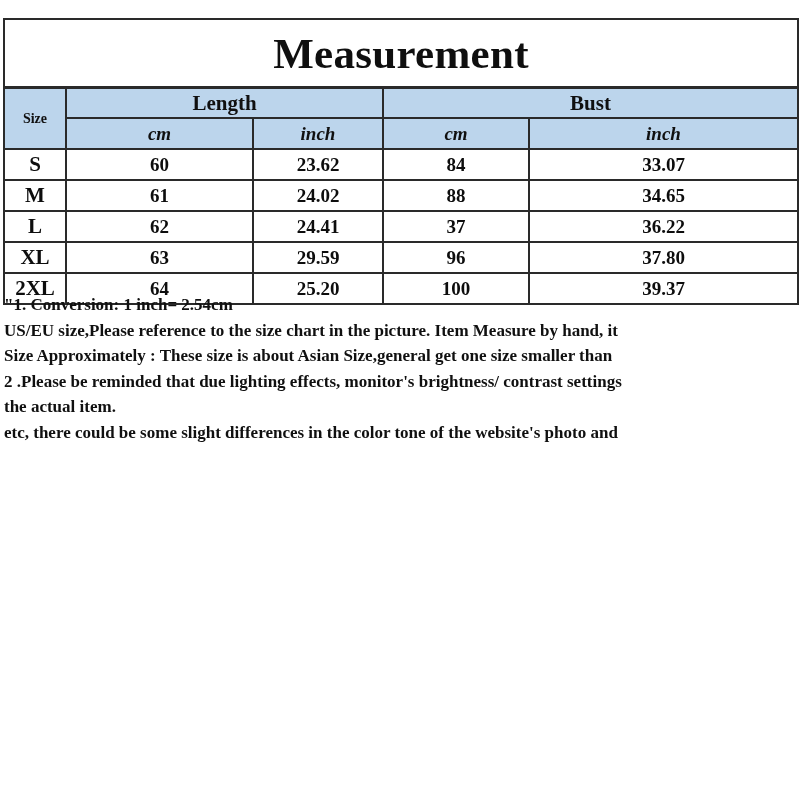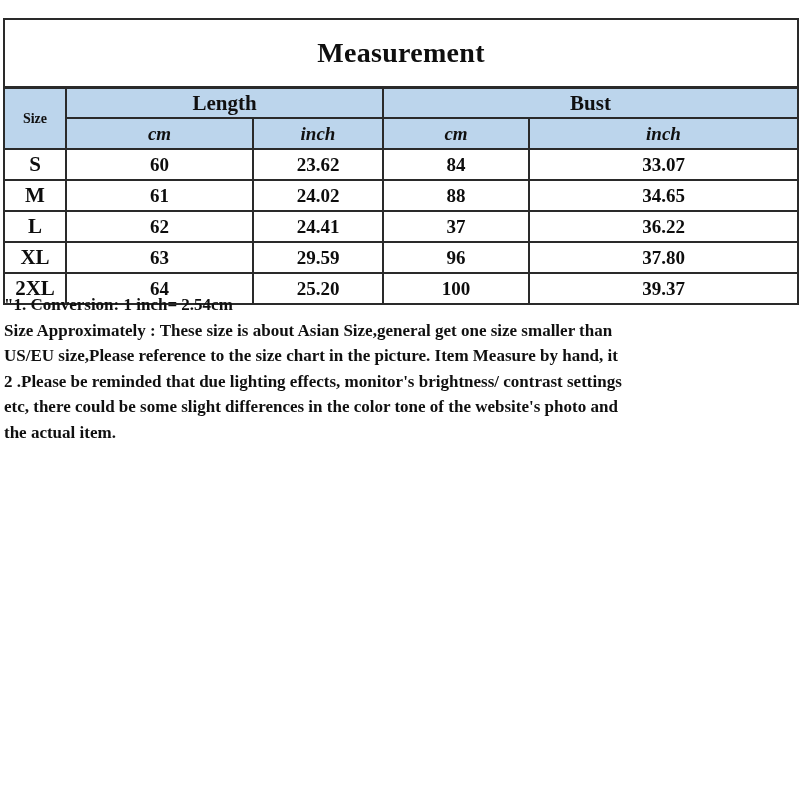--- a/index.html
+++ b/index.html
@@ -46,21 +46,21 @@
     font-family: "Liberation Serif", "DejaVu Serif", serif;
   }
 
   
   .title-cell {
     height: 66px;
     background: #ffffff;
     border-bottom-width: 3px !important;
   }
   .title-text {
-    font-size: 28px;
+    font-size: 43px;
     font-weight: bold;
     letter-spacing: 0.3px;
     line-height: 1;
     color: #0f0f0f;
     font-family: "Liberation Serif", "DejaVu Serif", serif;
   }
 
   
   .hdr {
     background: #bcd5ec;
@@ -185,20 +185,20 @@
           <td class="cell">25.20</td>
           <td class="cell">100</td>
           <td class="cell">39.37</td>
         </tr>
       </tbody>
     </table>
   </div>
 
   <div class="notes">
     <p class="para">"1. Conversion:  1 inch= 2.54cm</p>
+    <p class="para">US/EU size,Please reference to the size chart in the picture. Item Measure by hand, it</p>
     <p class="para">Size Approximately :  These size is about Asian Size,general get one size smaller than</p>
-    <p class="para">US/EU size,Please reference to the size chart in the picture. Item Measure by hand, it</p>
     <p class="para">2 .Please be reminded that due lighting effects, monitor's brightness/ contrast settings</p>
+    <p class="para">the actual item.</p>
     <p class="para">etc, there could be some slight differences in the color tone of the website's photo and</p>
-    <p class="para">the actual item.</p>
   </div>
 
 </div>
 
 </body></html>

